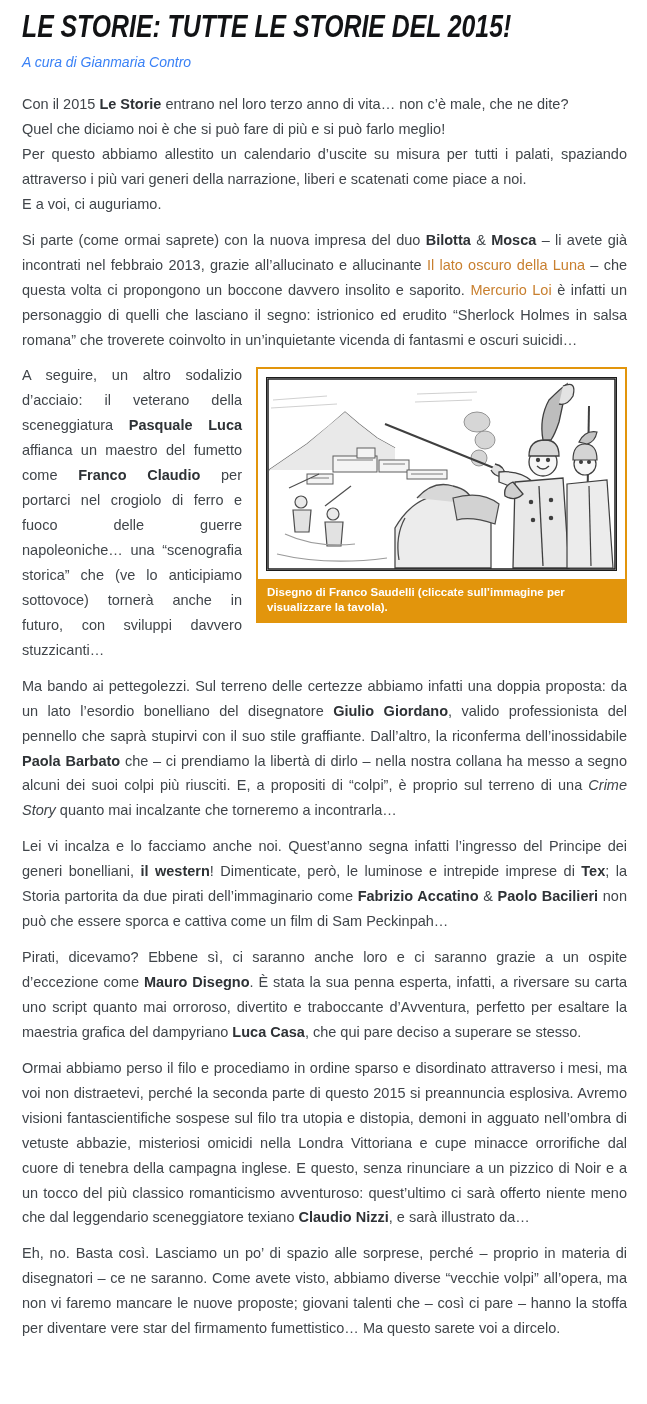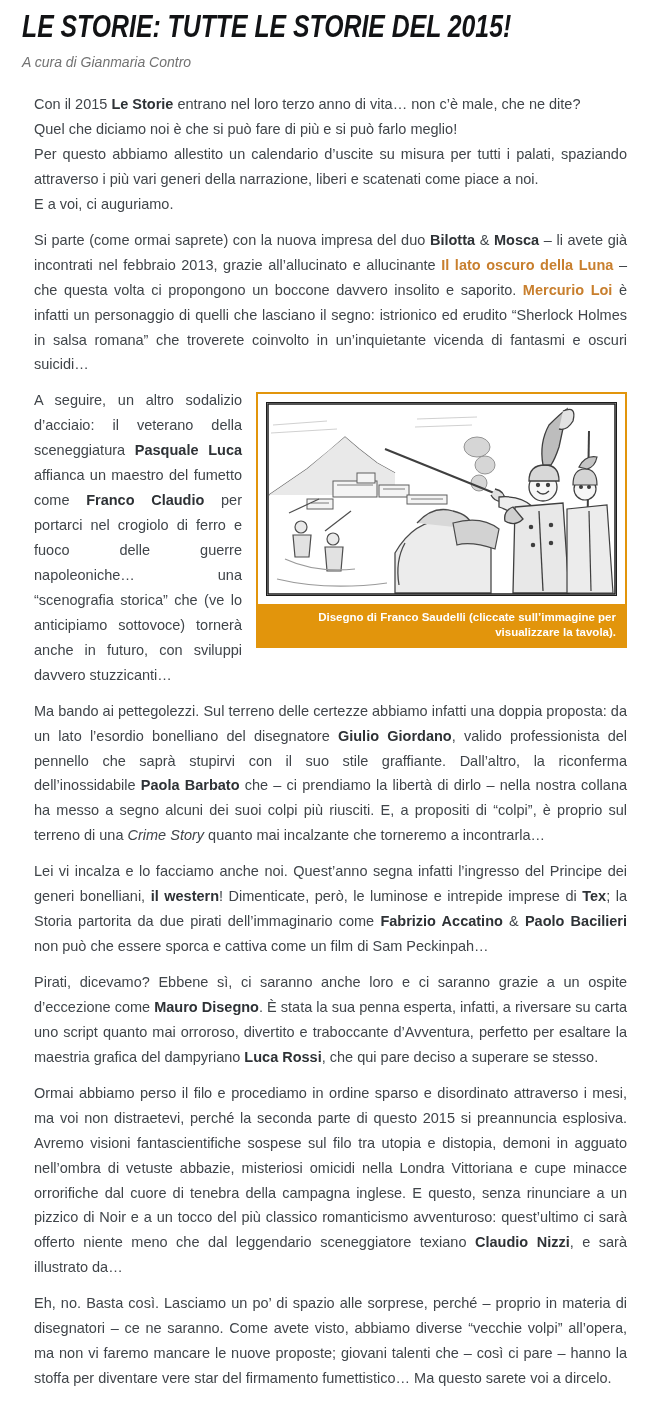--- a/index.html
+++ b/index.html
@@ -34,34 +34,34 @@
     margin: 0 0 24px 0;
     font-size: 20.5px;
     line-height: 1.32;
     font-weight: 700;
     color: #1b1d1f;
   }
   .byline {
     margin: 0 0 22px 0;
     font-size: 14px;
     font-style: italic;
-    color: #737373;
+    color: #3b82f6;
   }
   .article p {
-    margin: 0 0 11px 12px;
+    margin: 0 0 11px 0;
     font-size: 14.5px;
     line-height: 1.72;
     text-align: justify;
   }
   .article p:last-child { margin-bottom: 0; }
   .article strong { color: #2e3236; }
   .article em { font-style: italic; }
   a.inline-link {
     color: #c87f2e;
-    font-weight: 700;
+    font-weight: 400;
     text-decoration: none;
   }
   
   figure.tavola {
     float: right;
     width: 351px;
     margin: 4px 0 10px 14px;
     border: 2px solid #e2950c;
     background: #ffffff;
     padding: 8px 8px 0 8px;
@@ -73,21 +73,21 @@
     background: #ffffff;
   }
   figure.tavola figcaption {
     margin: 8px -8px 0 -8px;
     background: #e2950c;
     color: #ffffff;
     font-size: 11.5px;
     font-weight: 700;
     line-height: 1.25;
     padding: 6px 9px 7px 9px;
-    text-align: right;
+    text-align: left;
   }
   .clearfix::after { content: ""; display: block; clear: both; }
 </style>
 </head>
 <body>
 
 <div class="page">
 
   <h1 class="article-title">LE STORIE: TUTTE LE STORIE DEL 2015!</h1>
 
@@ -197,20 +197,20 @@
       </svg>
       <figcaption>Disegno di Franco Saudelli (cliccate sull’immagine per visualizzare la tavola).</figcaption>
     </figure>
 
     <p>A seguire, un altro sodalizio d’acciaio: il veterano della sceneggiatura <strong>Pasquale Luca</strong> affianca un maestro del fumetto come <strong>Franco Claudio</strong> per portarci nel crogiolo di ferro e fuoco delle guerre napoleoniche… una “scenografia storica” che (ve lo anticipiamo sottovoce) tornerà anche in futuro, con sviluppi davvero stuzzicanti…</p>
 
     <p>Ma bando ai pettegolezzi. Sul terreno delle certezze abbiamo infatti una doppia proposta: da un lato l’esordio bonelliano del disegnatore <strong>Giulio Giordano</strong>, valido professionista del pennello che saprà stupirvi con il suo stile graffiante. Dall’altro, la riconferma dell’inossidabile <strong>Paola Barbato</strong> che – ci prendiamo la libertà di dirlo – nella nostra collana ha messo a segno alcuni dei suoi colpi più riusciti. E, a propositi di “colpi”, è proprio sul terreno di una <em>Crime Story</em> quanto mai incalzante che torneremo a incontrarla…</p>
 
     <p>Lei vi incalza e lo facciamo anche noi. Quest’anno segna infatti l’ingresso del Principe dei generi bonelliani, <strong>il western</strong>! Dimenticate, però, le luminose e intrepide imprese di <strong>Tex</strong>; la Storia partorita da due pirati dell’immaginario come <strong>Fabrizio Accatino</strong> &amp; <strong>Paolo Bacilieri</strong> non può che essere sporca e cattiva come un film di Sam Peckinpah…</p>
 
-    <p>Pirati, dicevamo? Ebbene sì, ci saranno anche loro e ci saranno grazie a un ospite d’eccezione come <strong>Mauro Disegno</strong>. È stata la sua penna esperta, infatti, a riversare su carta uno script quanto mai orroroso, divertito e traboccante d’Avventura, perfetto per esaltare la maestria grafica del dampyriano <strong>Luca Rossi</strong>, che qui pare deciso a superare se stesso.</p>
+    <p>Pirati, dicevamo? Ebbene sì, ci saranno anche loro e ci saranno grazie a un ospite d’eccezione come <strong>Mauro Disegno</strong>. È stata la sua penna esperta, infatti, a riversare su carta uno script quanto mai orroroso, divertito e traboccante d’Avventura, perfetto per esaltare la maestria grafica del dampyriano <strong>Luca Casa</strong>, che qui pare deciso a superare se stesso.</p>
 
     <p>Ormai abbiamo perso il filo e procediamo in ordine sparso e disordinato attraverso i mesi, ma voi non distraetevi, perché la seconda parte di questo 2015 si preannuncia esplosiva. Avremo visioni fantascientifiche sospese sul filo tra utopia e distopia, demoni in agguato nell’ombra di vetuste abbazie, misteriosi omicidi nella Londra Vittoriana e cupe minacce orrorifiche dal cuore di tenebra della campagna inglese. E questo, senza rinunciare a un pizzico di Noir e a un tocco del più classico romanticismo avventuroso: quest’ultimo ci sarà offerto niente meno che dal leggendario sceneggiatore texiano <strong>Claudio Nizzi</strong>, e sarà illustrato da…</p>
 
     <p>Eh, no. Basta così. Lasciamo un po’ di spazio alle sorprese, perché – proprio in materia di disegnatori – ce ne saranno. Come avete visto, abbiamo diverse “vecchie volpi” all’opera, ma non vi faremo mancare le nuove proposte; giovani talenti che – così ci pare – hanno la stoffa per diventare vere star del firmamento fumettistico… Ma questo sarete voi a dircelo.</p>
 
   </div>
 </div>
 
 </body></html>

